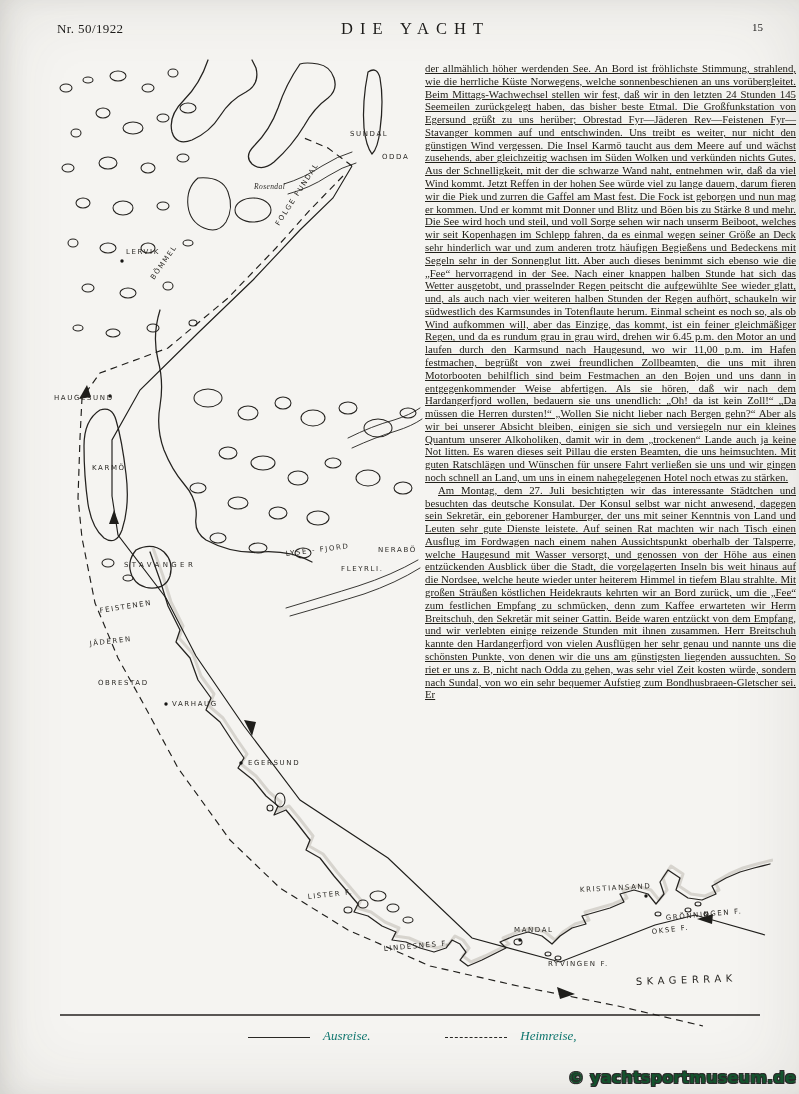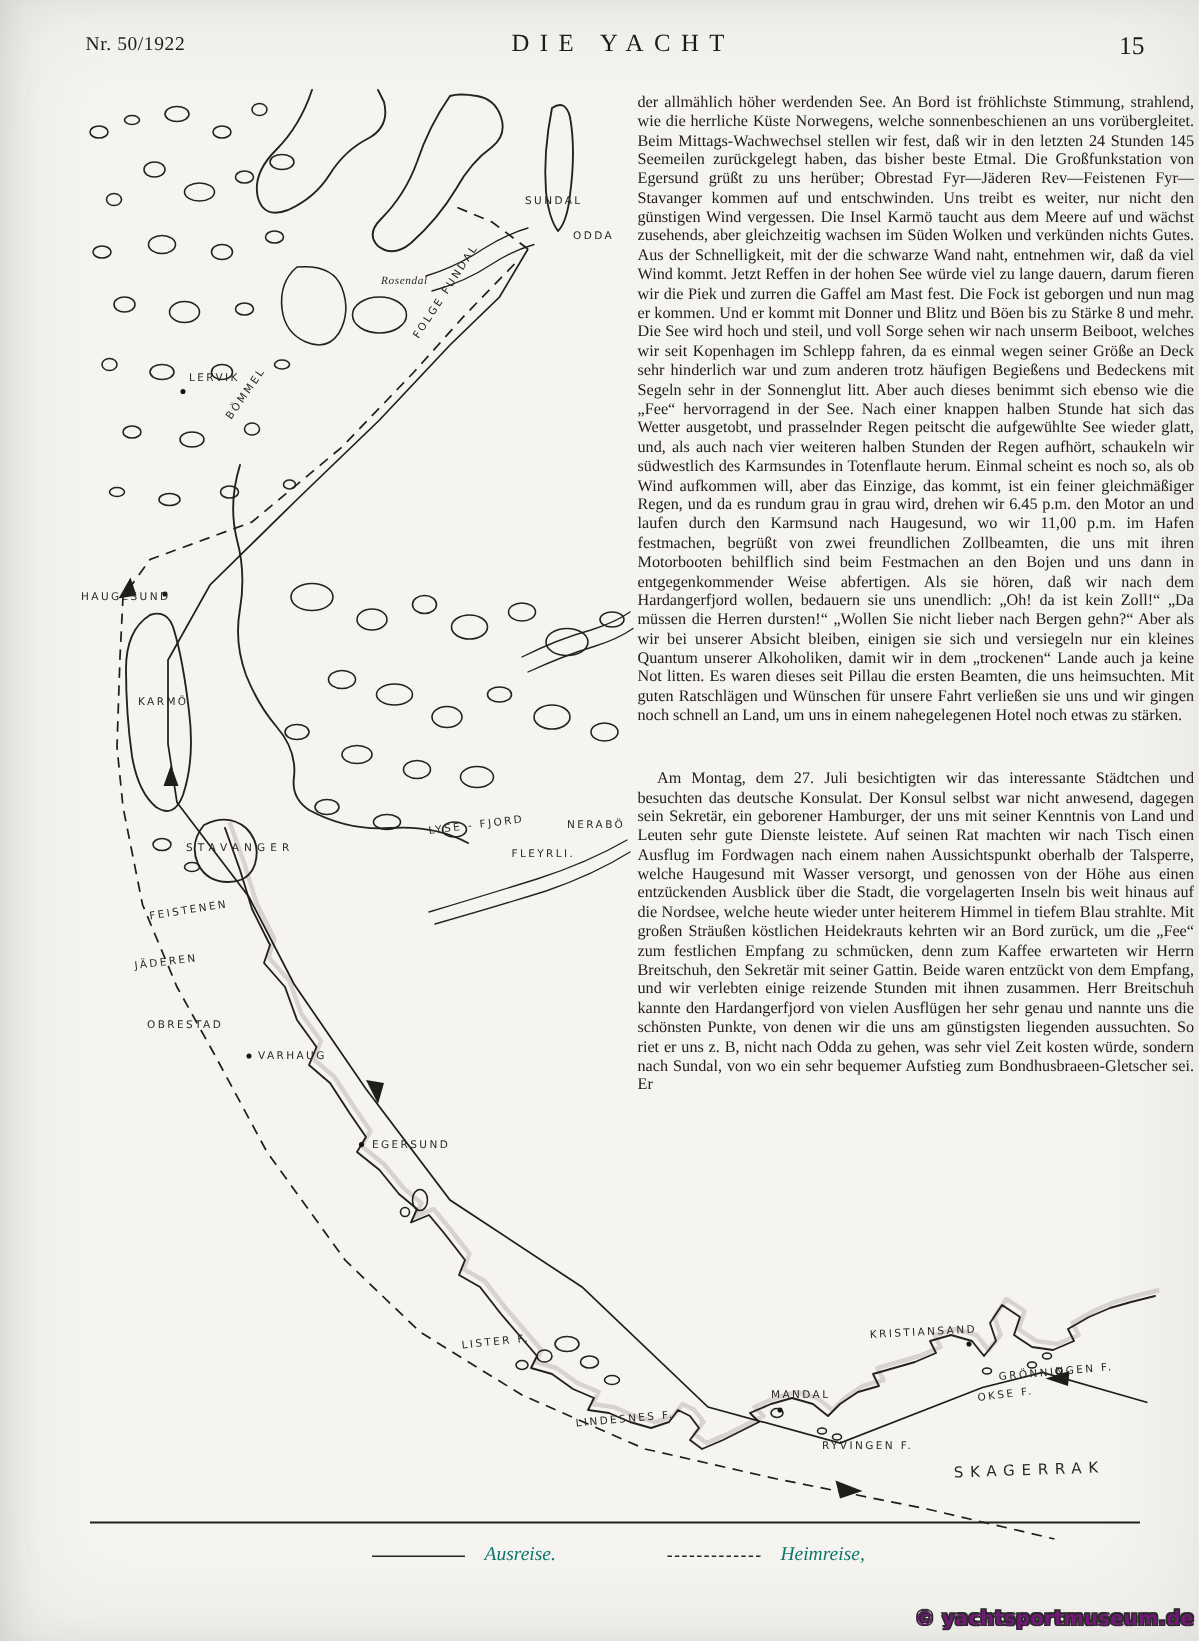--- a/index.html
+++ b/index.html
@@ -7,29 +7,30 @@
     width:799px;height:1094px;position:relative;overflow:hidden;
     background:#f5f4f1;
     font-family:"Liberation Serif",serif;color:#1d1c1a;
   }
   .scan-vignette{position:absolute;inset:0;pointer-events:none;
     box-shadow:inset 0 0 70px rgba(60,55,45,.10), inset 12px 0 30px -14px rgba(60,55,45,.18);}
   
   .hdr-issue{position:absolute;top:21px;left:57px;font-size:13px;letter-spacing:.4px;}
   .hdr-title{position:absolute;top:19px;left:16px;width:100%;text-align:center;
     font-size:16.5px;font-weight:normal;letter-spacing:7px;}
-  .hdr-page{position:absolute;top:21px;right:36px;font-size:17px;}
+  .hdr-page{position:absolute;top:21px;right:36px;font-size:11px;}
   
   .col{
     position:absolute;top:62px;left:425px;width:371px;
     font-size:10.8px;line-height:12.78px;text-align:justify;
     color:#222019;
+    text-decoration:underline;
   }
   .col p{margin:0;padding:0;}
-  .col p.indent{text-indent:13px;margin-top:29px;}
+  .col p.indent{text-indent:13px;}
   
   svg.map{position:absolute;left:48px;top:58px;}
   .coast{fill:none;stroke:#24221f;stroke-width:1.25;stroke-linejoin:round;stroke-linecap:round;}
   .coast.thin{stroke-width:.9;}
   .shade{fill:none;stroke:#a9a49c;stroke-width:3;opacity:.4;stroke-linejoin:round;}
   .isl{fill:none;stroke:#24221f;stroke-width:1.05;}
   .route{fill:none;stroke:#1f1e1b;stroke-width:1.15;}
   .route.dashed{stroke-dasharray:7 5;}
   .arrow{fill:#1f1e1b;stroke:none;}
   .dot{fill:#151412;}
@@ -40,22 +41,22 @@
   .rule{stroke:#24221f;stroke-width:1.3;}
   
   .legend{position:absolute;top:1028px;left:248px;width:420px;font-size:13px;font-style:italic;color:#0f766e;}
   .leg-item{display:inline-block;}
   .leg-line{display:inline-block;width:62px;height:0;border-top:1.6px solid #2a2824;vertical-align:middle;margin-right:10px;}
   .leg-line.dashed{border-top-style:dashed;}
   .leg-gap{display:inline-block;width:68px;}
   
   .watermark{
     position:absolute;right:3px;bottom:7px;
-    font-family:"DejaVu Sans",sans-serif;font-weight:bold;font-size:13px;
-    color:#701a75;
+    font-family:"DejaVu Sans",sans-serif;font-weight:bold;font-size:16px;
+    color:#14532d;
     text-shadow:-1px -1px 0 #2a2a2a,1px -1px 0 #2a2a2a,-1px 1px 0 #2a2a2a,1px 1px 0 #2a2a2a;
     letter-spacing:.2px;
   }
 </style>
 </head>
 <body>
 
 <div class="scan-vignette"></div>
 
 <div class="hdr-issue">Nr. 50/1922</div>

